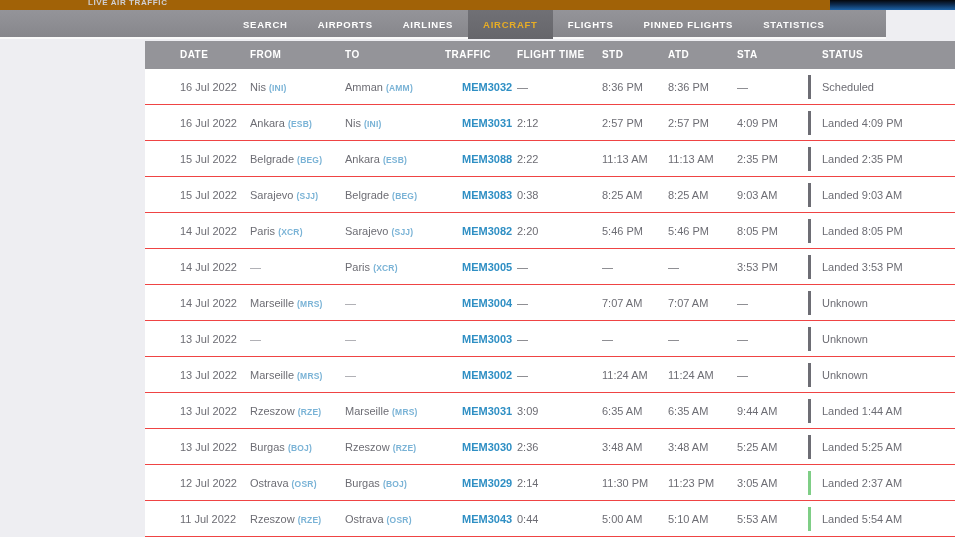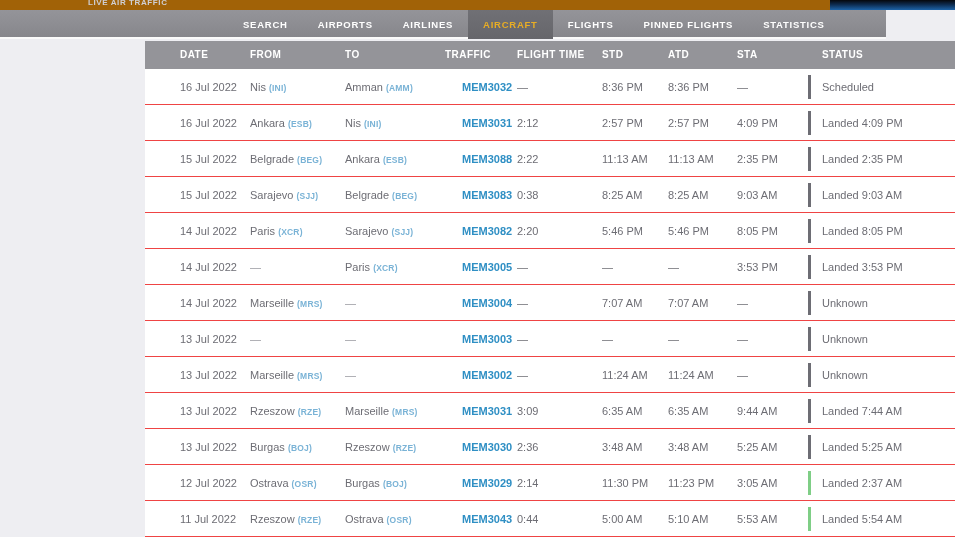--- a/index.html
+++ b/index.html
@@ -318,21 +318,21 @@
         <div class="row">
           <div class="cell c-date">13 Jul 2022</div>
           <div class="cell c-from"><span>Rzeszow</span> <span class="code">(RZE)</span></div>
           <div class="cell c-to"><span>Marseille</span> <span class="code">(MRS)</span></div>
           <div class="cell c-flight"><span class="flight-link">MEM3031</span></div>
           <div class="cell c-ftime">3:09</div>
           <div class="cell c-std">6:35 AM</div>
           <div class="cell c-atd">6:35 AM</div>
           <div class="cell c-sta">9:44 AM</div>
           <div class="status-bar"></div>
-          <div class="cell c-status">Landed 7:44 AM</div>
+          <div class="cell c-status">Landed 1:44 AM</div>
         </div>
         <div class="row">
           <div class="cell c-date">13 Jul 2022</div>
           <div class="cell c-from"><span>Burgas</span> <span class="code">(BOJ)</span></div>
           <div class="cell c-to"><span>Rzeszow</span> <span class="code">(RZE)</span></div>
           <div class="cell c-flight"><span class="flight-link">MEM3030</span></div>
           <div class="cell c-ftime">2:36</div>
           <div class="cell c-std">3:48 AM</div>
           <div class="cell c-atd">3:48 AM</div>
           <div class="cell c-sta">5:25 AM</div>

